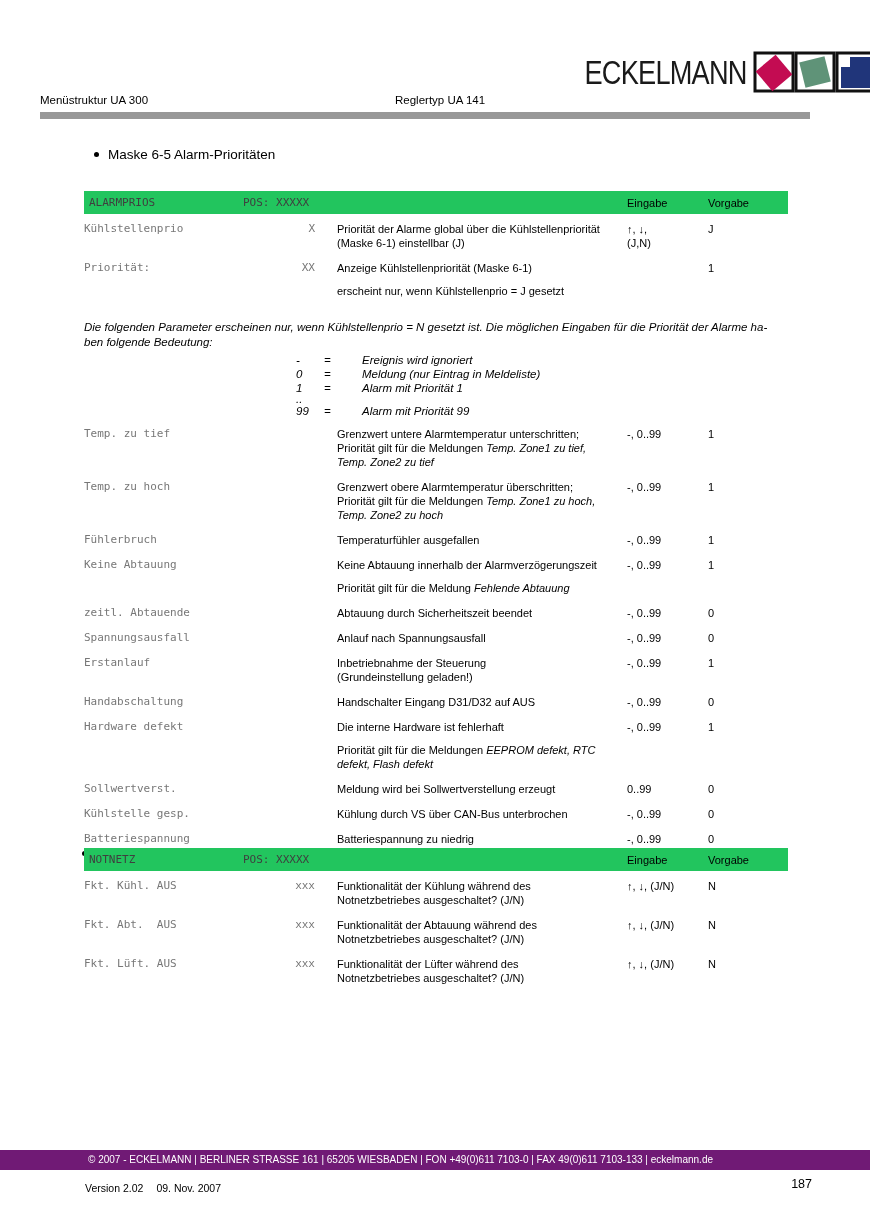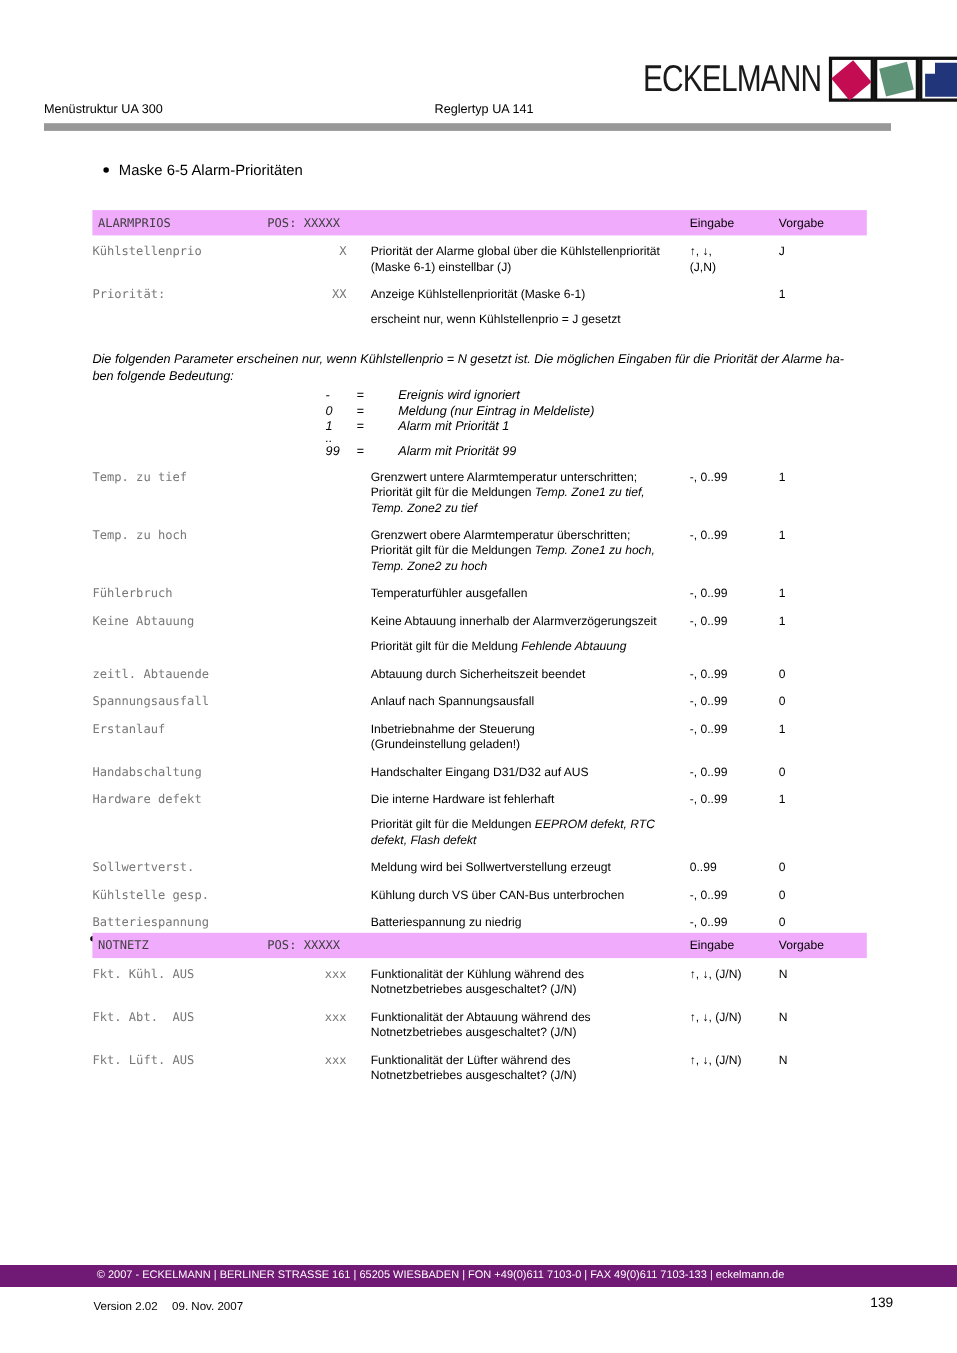--- a/index.html
+++ b/index.html
@@ -21,21 +21,21 @@
   
   .sec-title{position:absolute;display:flex;align-items:center;font-size:13.5px;}
   .sec-title .bullet{width:5px;height:5px;border-radius:50%;background:#000;margin-right:9px;}
   #sec1{top:147px;left:94px;}
   #sec2{top:846px;left:82px;}
 
   
   .tbl{position:absolute;width:704px;left:84px;}
   #table1{top:191px;}
   #table2{top:848px;}
-  .thead{height:23px;background:#f0abfc;display:grid;
+  .thead{height:23px;background:#22c55e;display:grid;
          grid-template-columns:159px 84px 290px 81px 90px;align-items:center;font-size:11px;}
   .t-title{font-family:"DejaVu Sans Mono",monospace;color:#3f3f3f;padding-left:5px;white-space:pre;}
   .t-pos{font-family:"DejaVu Sans Mono",monospace;color:#3f3f3f;grid-column:2/4;white-space:pre;}
   .t-eingabe{grid-column:4;padding-left:10px;}
   .t-vorgabe{grid-column:5;padding-left:10px;}
 
   .rows{margin-top:8px;}
   .trow{display:grid;grid-template-columns:159px 84px 290px 81px 80px;
         margin-bottom:11px;font-size:11px;line-height:14px;}
   .trow .param{font-family:"DejaVu Sans Mono",monospace;color:#777;white-space:pre;}
@@ -361,15 +361,15 @@
           </div>
     <div class="cell vorgabe">N</div>
   </div>
 </div>
   </div>
 
   <div class="footer-bar" style="background-color: #701a75;">© 2007 - ECKELMANN | BERLINER STRASSE 161 | 65205 WIESBADEN | FON +49(0)611 7103-0 | FAX 49(0)611 7103-133 | eckelmann.de</div>
   <div class="version">
     <span>Version 2.02</span><span class="date">09. Nov. 2007</span>
   </div>
-  <div class="pagenum">139</div>
+  <div class="pagenum">187</div>
 
 </div>
 
 </body></html>

